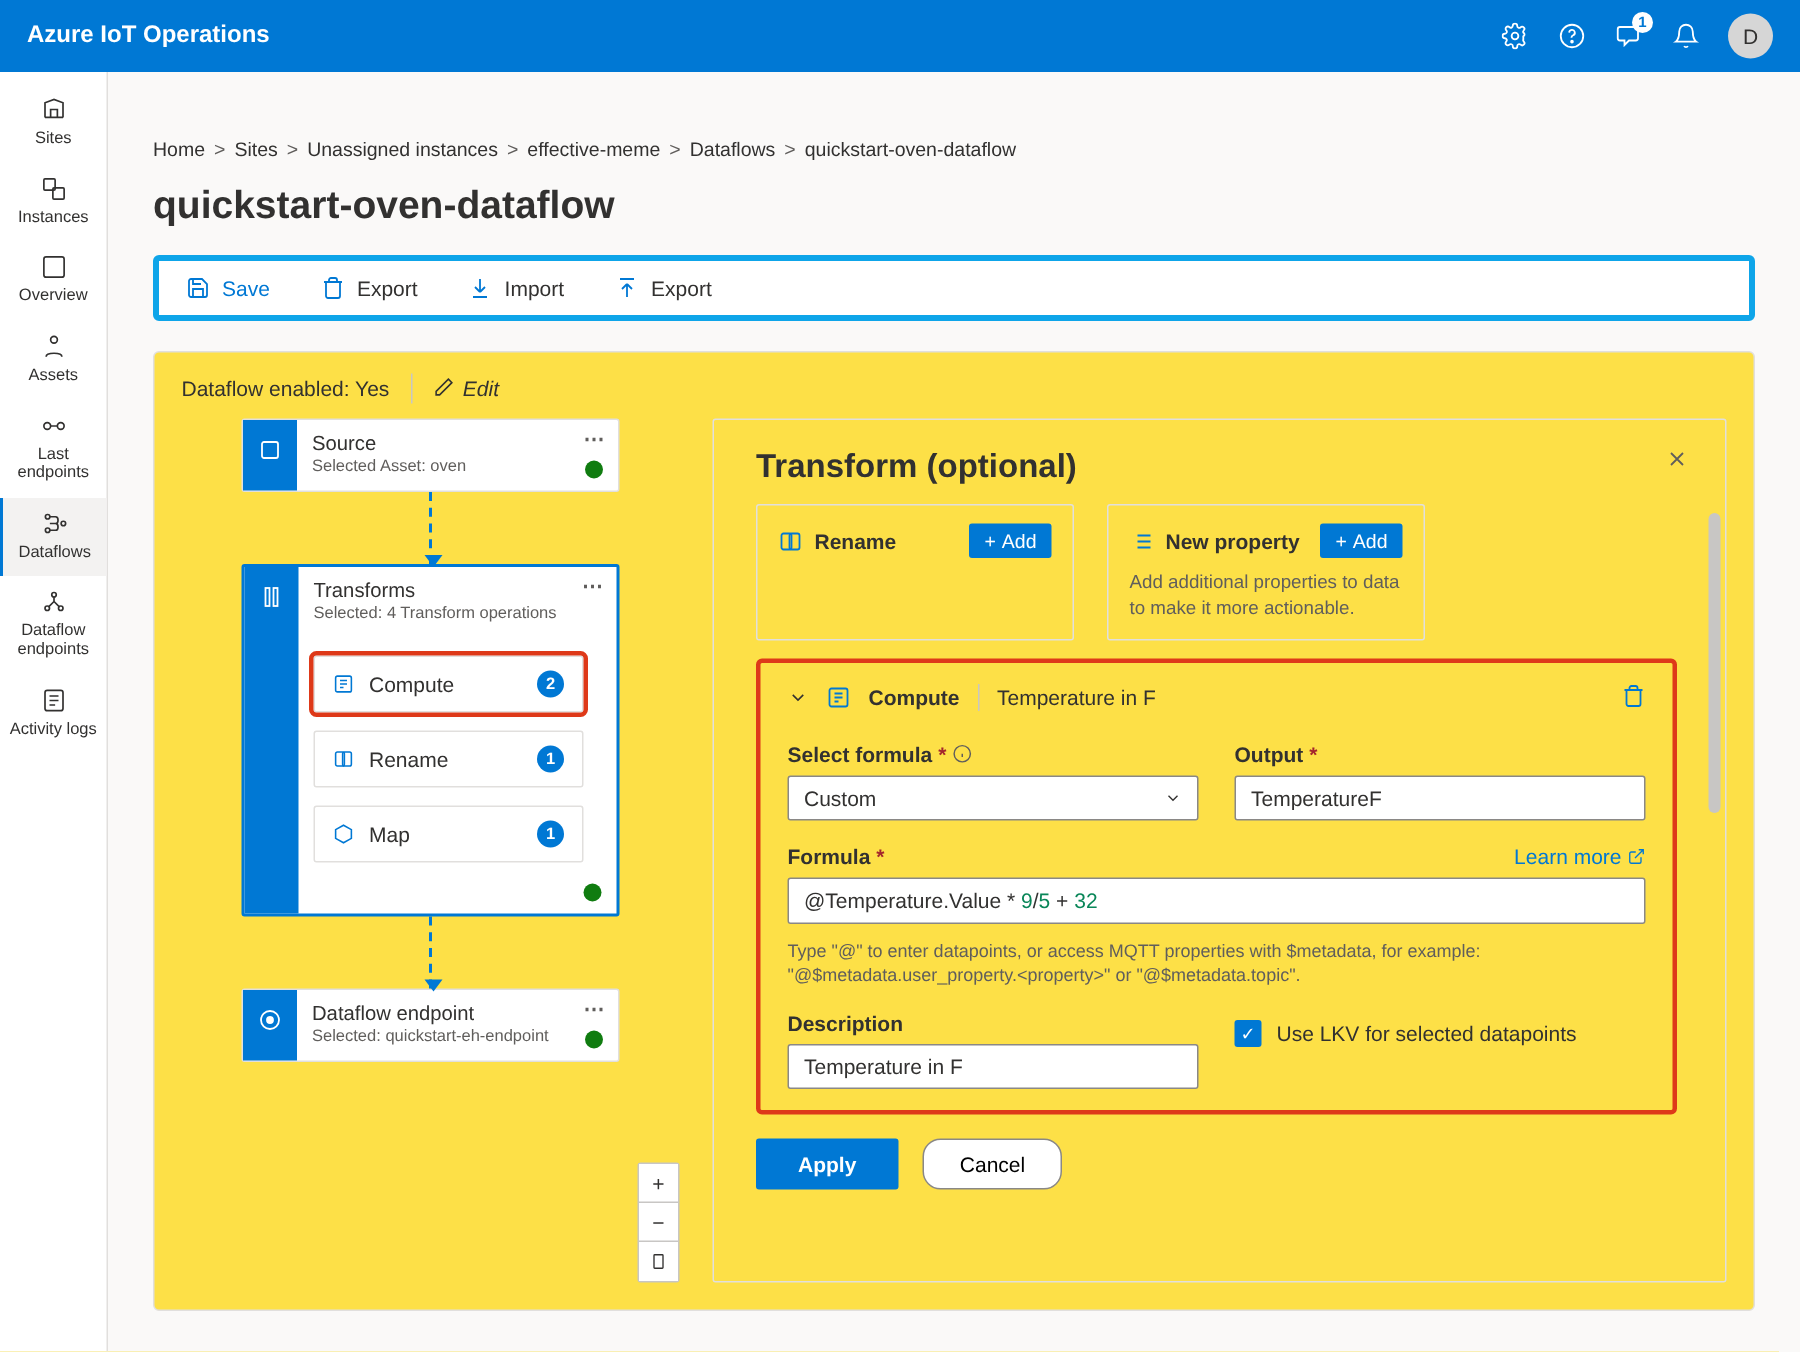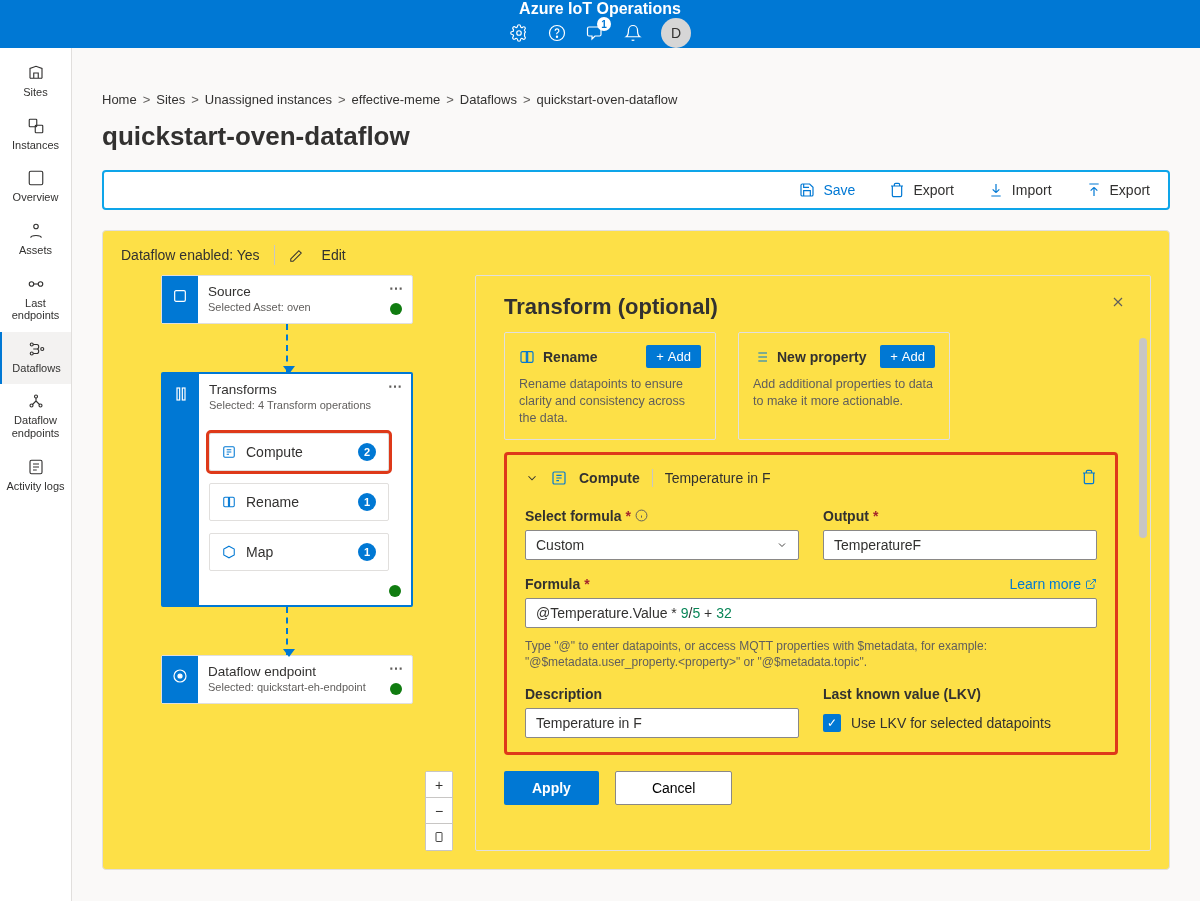--- a/index.html
+++ b/index.html
@@ -1,43 +1,43 @@
 <!DOCTYPE html>
 <html><head>
 <meta charset="utf-8">
 <style>
   * { box-sizing: border-box; margin: 0; padding: 0; font-family: "Segoe UI", -apple-system, sans-serif; }
   body { background: #f5f5f5; color: #323130; font-size: 14px; overflow: hidden;}
   .app { display: flex; flex-direction: column; height: 901px; width: 1200px; }
   
-  .topbar { background: #0078d4; color: #fff; height: 48px; display: flex; align-items: center; padding: 0 18px; justify-content: space-between; flex-direction: column; }
+  .topbar { background: #0078d4; color: #fff; height: 48px; display: flex; align-items: center; padding: 0 18px; justify-content: space-between; }
   .topbar .title { font-weight: 600; font-size: 16px; }
   .topbar .right { display: flex; align-items: center; gap: 18px; }
   .topbar .iconbtn { width: 20px; height: 20px; display:flex; align-items:center; justify-content:center; cursor:pointer; color:#fff; position:relative;}
   .topbar .avatar { width: 30px; height: 30px; border-radius: 50%; background: #d6d6d6; color:#323130; display:flex; align-items:center; justify-content:center; font-size:14px; font-weight:400; }
   .badge { position:absolute; top:-6px; right:-6px; background:#fff; color:#0078d4; min-width:14px; height:14px; border-radius:7px; font-size:10px; display:flex; align-items:center; justify-content:center; font-weight:600;}
   
   .body { display: flex; flex: 1; min-height: 0; }
   .sidebar { width: 72px; background: #fff; border-right: 1px solid #e1dfdd; display:flex; flex-direction:column; padding-top:8px;}
   .sidebar .navitem { display:flex; flex-direction:column; align-items:center; justify-content:center; padding: 8px 4px 10px 4px; font-size: 11px; color:#323130; cursor:pointer; gap:4px; text-align:center; line-height:1.15;}
   .sidebar .navitem.active { border-left: 2px solid #0078d4; background:#f3f2f1; }
   .sidebar .navitem svg { color:#323130; }
   .main { flex:1; padding: 20px 30px; overflow:auto; background:#faf9f8; min-width:0;}
   .breadcrumb { font-size:13px; color:#323130; margin-bottom: 14px; display:flex; flex-wrap:wrap; gap:6px;margin-top:24px;}
   .breadcrumb a { color:#323130; text-decoration:none; cursor:pointer;}
   .breadcrumb .sep{color:#605e5c;}
   h1.page-title { font-size: 26px; font-weight: 600; margin-bottom: 18px; }
-  .toolbar { background:#fff; border:2px solid #0ea5e9; border-radius:4px; padding: 10px 18px; display:flex; gap: 34px; align-items:center; margin-bottom: 20px; justify-content: flex-end;}
+  .toolbar { background:#fff; border:4px solid #0ea5e9; border-radius:4px; padding: 10px 18px; display:flex; gap: 34px; align-items:center; margin-bottom: 20px;}
   .toolbar .tbtn { display:flex; align-items:center; gap:8px; cursor:pointer; color:#323130; font-size:14px; }
   .toolbar .tbtn svg { color:#0078d4; }
   .toolbar .tbtn.primary { color:#0078d4; font-weight:400; }
   .canvas-card { background:#fde047; border:1px solid #e1dfdd; border-radius:4px; padding: 14px 18px 18px 18px; display:flex; flex-direction:column; min-height: 640px;}
   .df-header { display:flex; align-items:center; gap:14px; margin-bottom: 10px; font-size:14px; color:#323130;}
   .df-header .divider{ width:1px; height:20px; background:#c8c6c4;}
-  .df-header .editbtn { display:flex; align-items:flex-end; gap:19px; cursor:pointer;}
+  .df-header .editbtn { display:flex; align-items:flex-start; gap:6px; cursor:pointer;font-style:italic;}
   .workspace { display:flex; flex:1; gap: 22px; min-height:0;}
   
   .graph-col { width: 332px; position:relative; }
   .node { background:#fff; border:1px solid #e1dfdd; border-radius:2px; display:flex; }
   .node.selected { border: 2px solid #0078d4; }
   .node .blue-chip { width:36px; background:#0078d4; display:flex; align-items:flex-start; justify-content:center; padding-top:12px; color:#fff;}
   .node .node-body { flex:1; padding: 8px 10px 10px 10px; position:relative;}
   .node .node-title {font-size:13.5px; font-weight:400; color:#323130;}
   .node .node-sub { font-size:11px; color:#605e5c; margin-top:2px;}
   .node .more { position:absolute; top:4px; right:8px; font-weight:700; cursor:pointer; color:#605e5c; letter-spacing:1px;}
@@ -77,21 +77,21 @@
   .select{ display:flex; align-items:center; justify-content:space-between; cursor:pointer;}
   .formula-input{ font-family: Consolas, monospace; }
   .formula-input .tk-num{color:#098658;}
   .formula-input .tk-op{color:#323130;}
   .help{font-size:12px; color:#605e5c; margin-top:4px; line-height:1.35;}
   .learn-more{ color:#0078d4; text-decoration:none; font-size:14px; display:flex; align-items:center; gap:4px; cursor:pointer;}
   .chk-row{display:flex; align-items:center; gap:10px;}
   .chk{width:18px; height:18px; background:#0078d4; display:flex; align-items:center; justify-content:center; color:#fff; font-size:12px; border-radius:2px;}
   .footer-btns{ display:flex; gap:16px; margin-top: 16px;}
   .btn-primary{ background:#0078d4; color:#fff; border:none; padding: 8px 28px; border-radius:2px; font-size:14px; cursor:pointer; font-weight:600;}
-  .btn-secondary{ background:#fff; border:1px solid #8a8886; padding:8px 36px; border-radius:2px; font-size:14px; cursor:pointer;}
+  .btn-secondary{ background:#fff; border:1px solid #8a8886; padding:8px 24px; border-radius:12px; font-size:14px; cursor:pointer;}
   svg{flex-shrink:0;}
 </style>
 </head>
 <body>
 
 <div class="app">
 
   <div class="topbar">
     <div class="title">Azure IoT Operations</div>
     <div class="right">
@@ -355,21 +355,20 @@
                 <div class="ac-head">
                   <div class="ac-title">
                     <svg width="16" height="16" viewBox="0 0 24 24" fill="none" stroke="#0078d4" stroke-width="1.8">
                             <rect x="3" y="4" width="10" height="16" rx="2"></rect>
                             <rect x="11" y="4" width="10" height="16" rx="2"></rect>
                           </svg>
                     <span>Rename</span>
                   </div>
                   <button class="btn-add">+ <span>Add</span></button>
                 </div>
-                <div class="ac-desc">Rename datapoints to ensure clarity and consistency across the data.</div>
               </div>
               <div class="action-card">
                 <div class="ac-head">
                   <div class="ac-title">
                     <svg width="16" height="16" viewBox="0 0 24 24" fill="none" stroke="#0078d4" stroke-width="1.8">
                             <path d="M8 6h13M8 12h13M8 18h13M3 6h.01M3 12h.01M3 18h.01"></path>
                           </svg>
                     <span>New property</span>
                   </div>
                   <button class="btn-add">+ <span>Add</span></button>
@@ -441,21 +440,20 @@
                 </div>
                 <div class="help">Type "@" to enter datapoints, or access MQTT properties with $metadata, for example: "@$metadata.user_property.&lt;property&gt;" or "@$metadata.topic".</div>
               </div>
 
               <div class="form-row" style="margin-bottom:0;">
                 <div class="fld" style="flex:1; margin-bottom:0;">
                   <div class="label">Description</div>
                   <input class="input" value="Temperature in F" style="">
                 </div>
                 <div class="fld" style="flex:1; margin-bottom:0;">
-                  <div class="label">Last known value (LKV)</div>
                   <div class="chk-row" style="margin-top:6px;">
                     <div class="chk">✓</div>
                     <span>Use LKV for selected datapoints</span>
                   </div>
                 </div>
               </div>
             </div>
 
             <div class="footer-btns">
               <button class="btn-primary">Apply</button>

